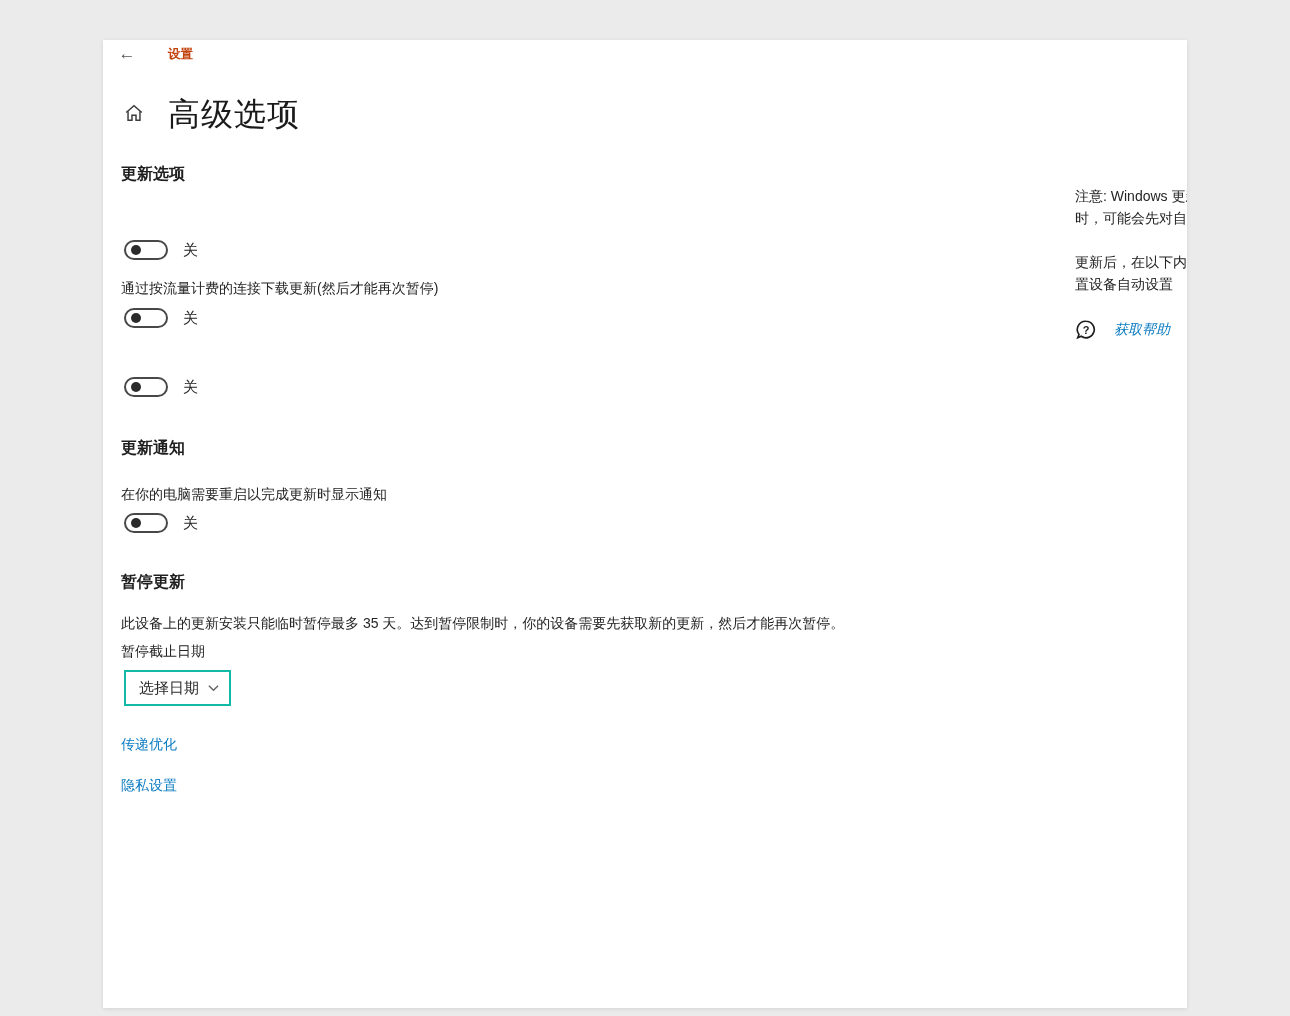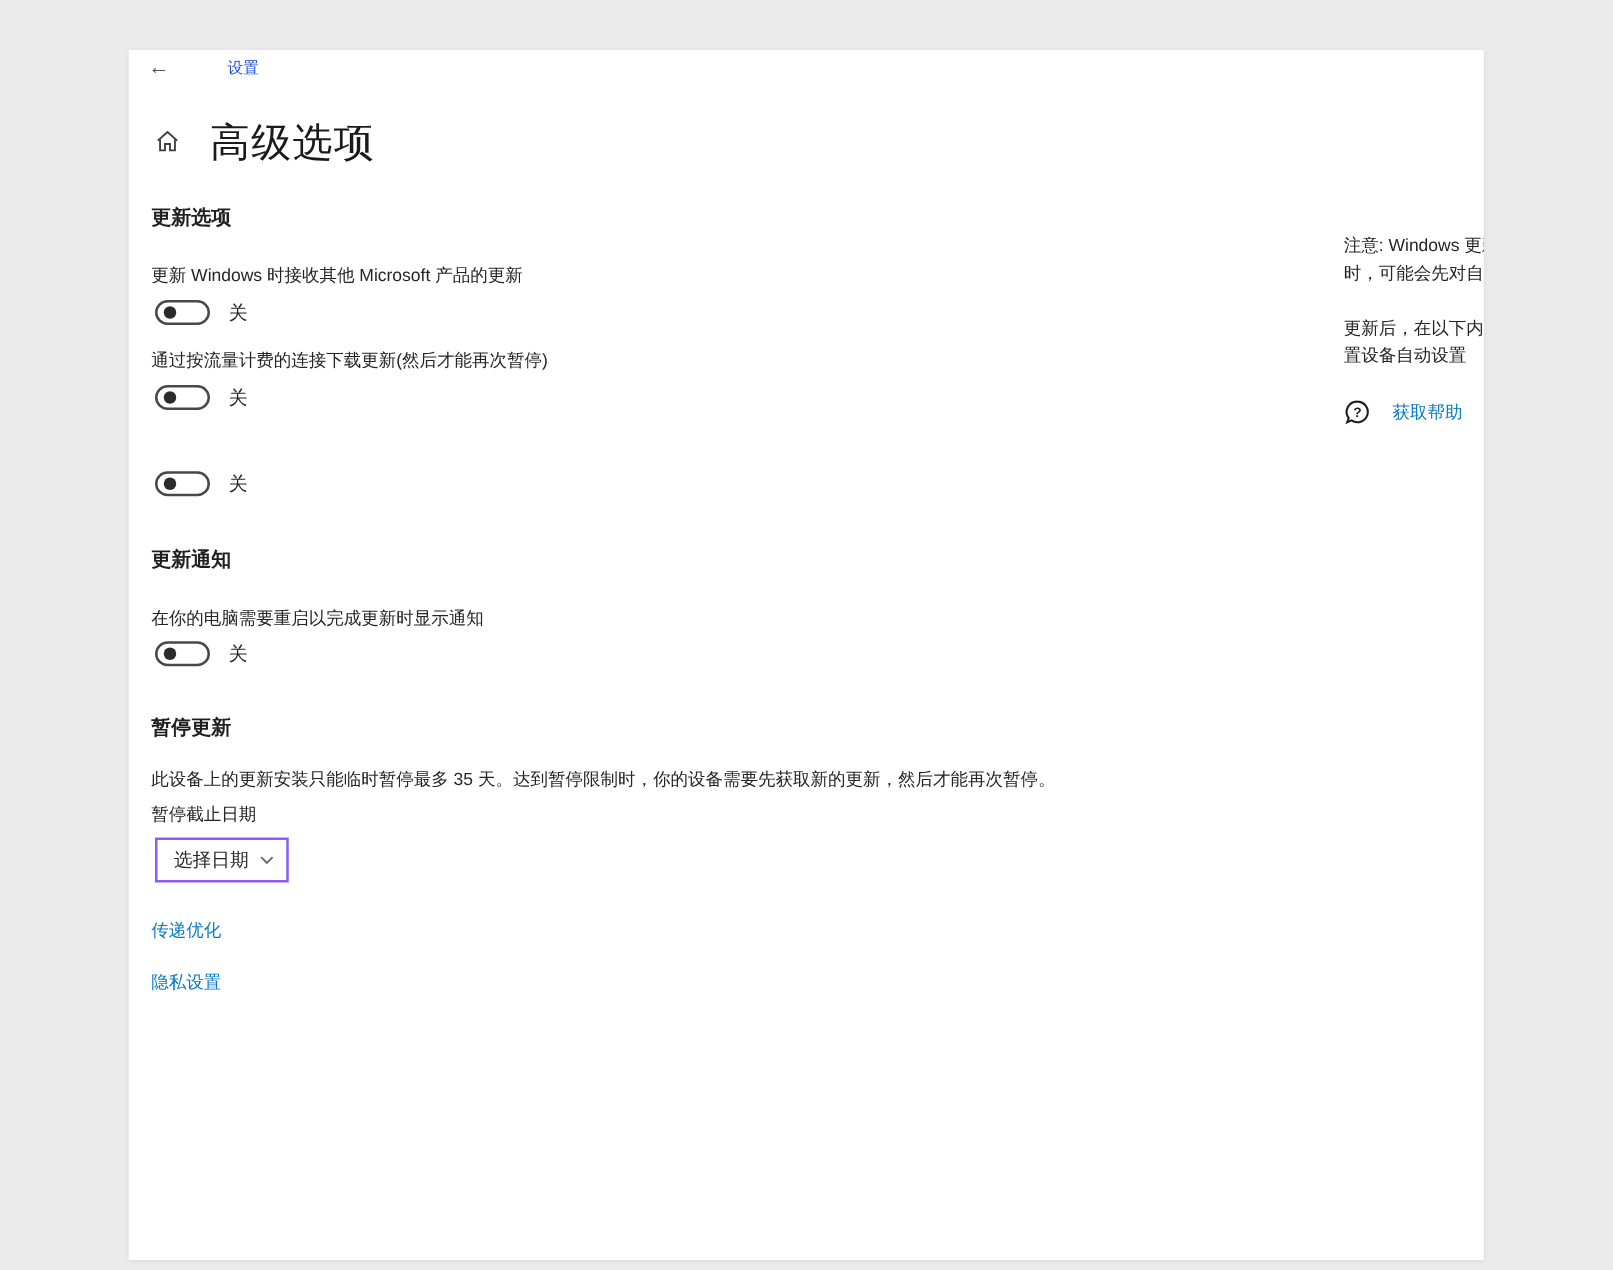--- a/index.html
+++ b/index.html
@@ -16,21 +16,21 @@
     background:#ffffff; overflow:hidden;
     box-shadow:0 1px 4px rgba(0,0,0,0.10);
   }
   
   .back-btn {
     position:absolute; left:8px; top:1px; width:32px; height:26px;
     background:none; border:none; font-size:17px; color:#555; cursor:pointer;
     line-height:26px;
   }
   .app-label {
-    position:absolute; left:79px; top:6px; font-size:12.5px; font-weight:normal; color:#1d4ed8;
+    position:absolute; left:65px; top:6px; font-size:12.5px; font-weight:bold; color:#c2410c;
   }
   
   .home-icon { position:absolute; left:20px; top:62px; width:22px; height:22px; color:#3c3c3c; }
   .home-icon svg { width:22px; height:22px; display:block; }
   .page-title {
     position:absolute; left:65px; top:53px; font-size:32px; font-weight:400; color:#1a1a1a;
     letter-spacing:1px;
   }
   
   .sec-h { position:absolute; left:18px; font-size:16px; font-weight:700; color:#1f1f1f; }
@@ -41,57 +41,56 @@
     background:#fff; position:relative; cursor:pointer; flex:0 0 auto;
   }
   .toggle .knob {
     position:absolute; left:5px; top:3px; width:10px; height:10px;
     border-radius:50%; background:#2b2b2b;
   }
   .state-label { font-size:15px; color:#242424; }
   .desc { position:absolute; left:18px; font-size:14px; color:#242424; white-space:nowrap; }
   .date-picker {
     position:absolute; left:21px; top:630px; width:107px; height:36px;
-    background:#fff; border:2px solid #8b5cf6; display:flex; align-items:center;
+    background:#fff; border:2px solid #14b8a6; display:flex; align-items:center;
     padding:0 10px 0 13px; cursor:pointer; gap:9px;
   }
   .date-picker .value { font-size:15px; color:#2a2a2a; white-space:nowrap; }
   .date-picker svg { width:12px; height:8px; display:block; color:#666; }
   .link {
     position:absolute; left:18px; font-size:14px; color:#0b7bc1;
     text-decoration:none; cursor:pointer; white-space:nowrap;
   }
   
   .side-note { position:absolute; left:972px; font-size:14px; line-height:21.5px; color:#242424; }
   .side-note div { white-space:nowrap; }
   .help-row {
     position:absolute; left:972px; top:279px; display:flex; align-items:center; gap:17px;
   }
   .help-row svg { width:22px; height:22px; display:block; }
-  .help-link { font-size:14px; color:#0b7bc1; text-decoration:none; cursor:pointer; white-space:nowrap; }
+  .help-link { font-size:14px; color:#0b7bc1; text-decoration:none; cursor:pointer; white-space:nowrap;font-style:italic; }
 </style>
 </head>
 <body>
 
 <div class="card">
 
   <button class="back-btn">←</button>
   <span class="app-label">设置</span>
 
   <span class="home-icon">
     <svg viewBox="0 0 24 24" fill="none" stroke="currentColor" stroke-width="1.6">
       <path d="M3.5 11.5 L12 4 L20.5 11.5"></path>
       <path d="M5.5 10.2 V20 H9.8 V14.4 H14.2 V20 H18.5 V10.2"></path>
     </svg>
   </span>
   <h1 class="page-title">高级选项</h1>
 
   <h2 class="sec-h" style="top:124px">更新选项</h2>
 
-  <div class="row-label" style="top:172px">更新 Windows 时接收其他 Microsoft 产品的更新</div>
   <div class="toggle-row" style="top:200px">
     <div class="toggle" role="switch" aria-checked="false">
       <div class="knob"></div>
     </div>
     <span class="state-label">关</span>
   </div>
 
   <div class="row-label" style="top:240px">通过按流量计费的连接下载更新(然后才能再次暂停)</div>
   <div class="toggle-row" style="top:268px">
     <div class="toggle" role="switch" aria-checked="false">

